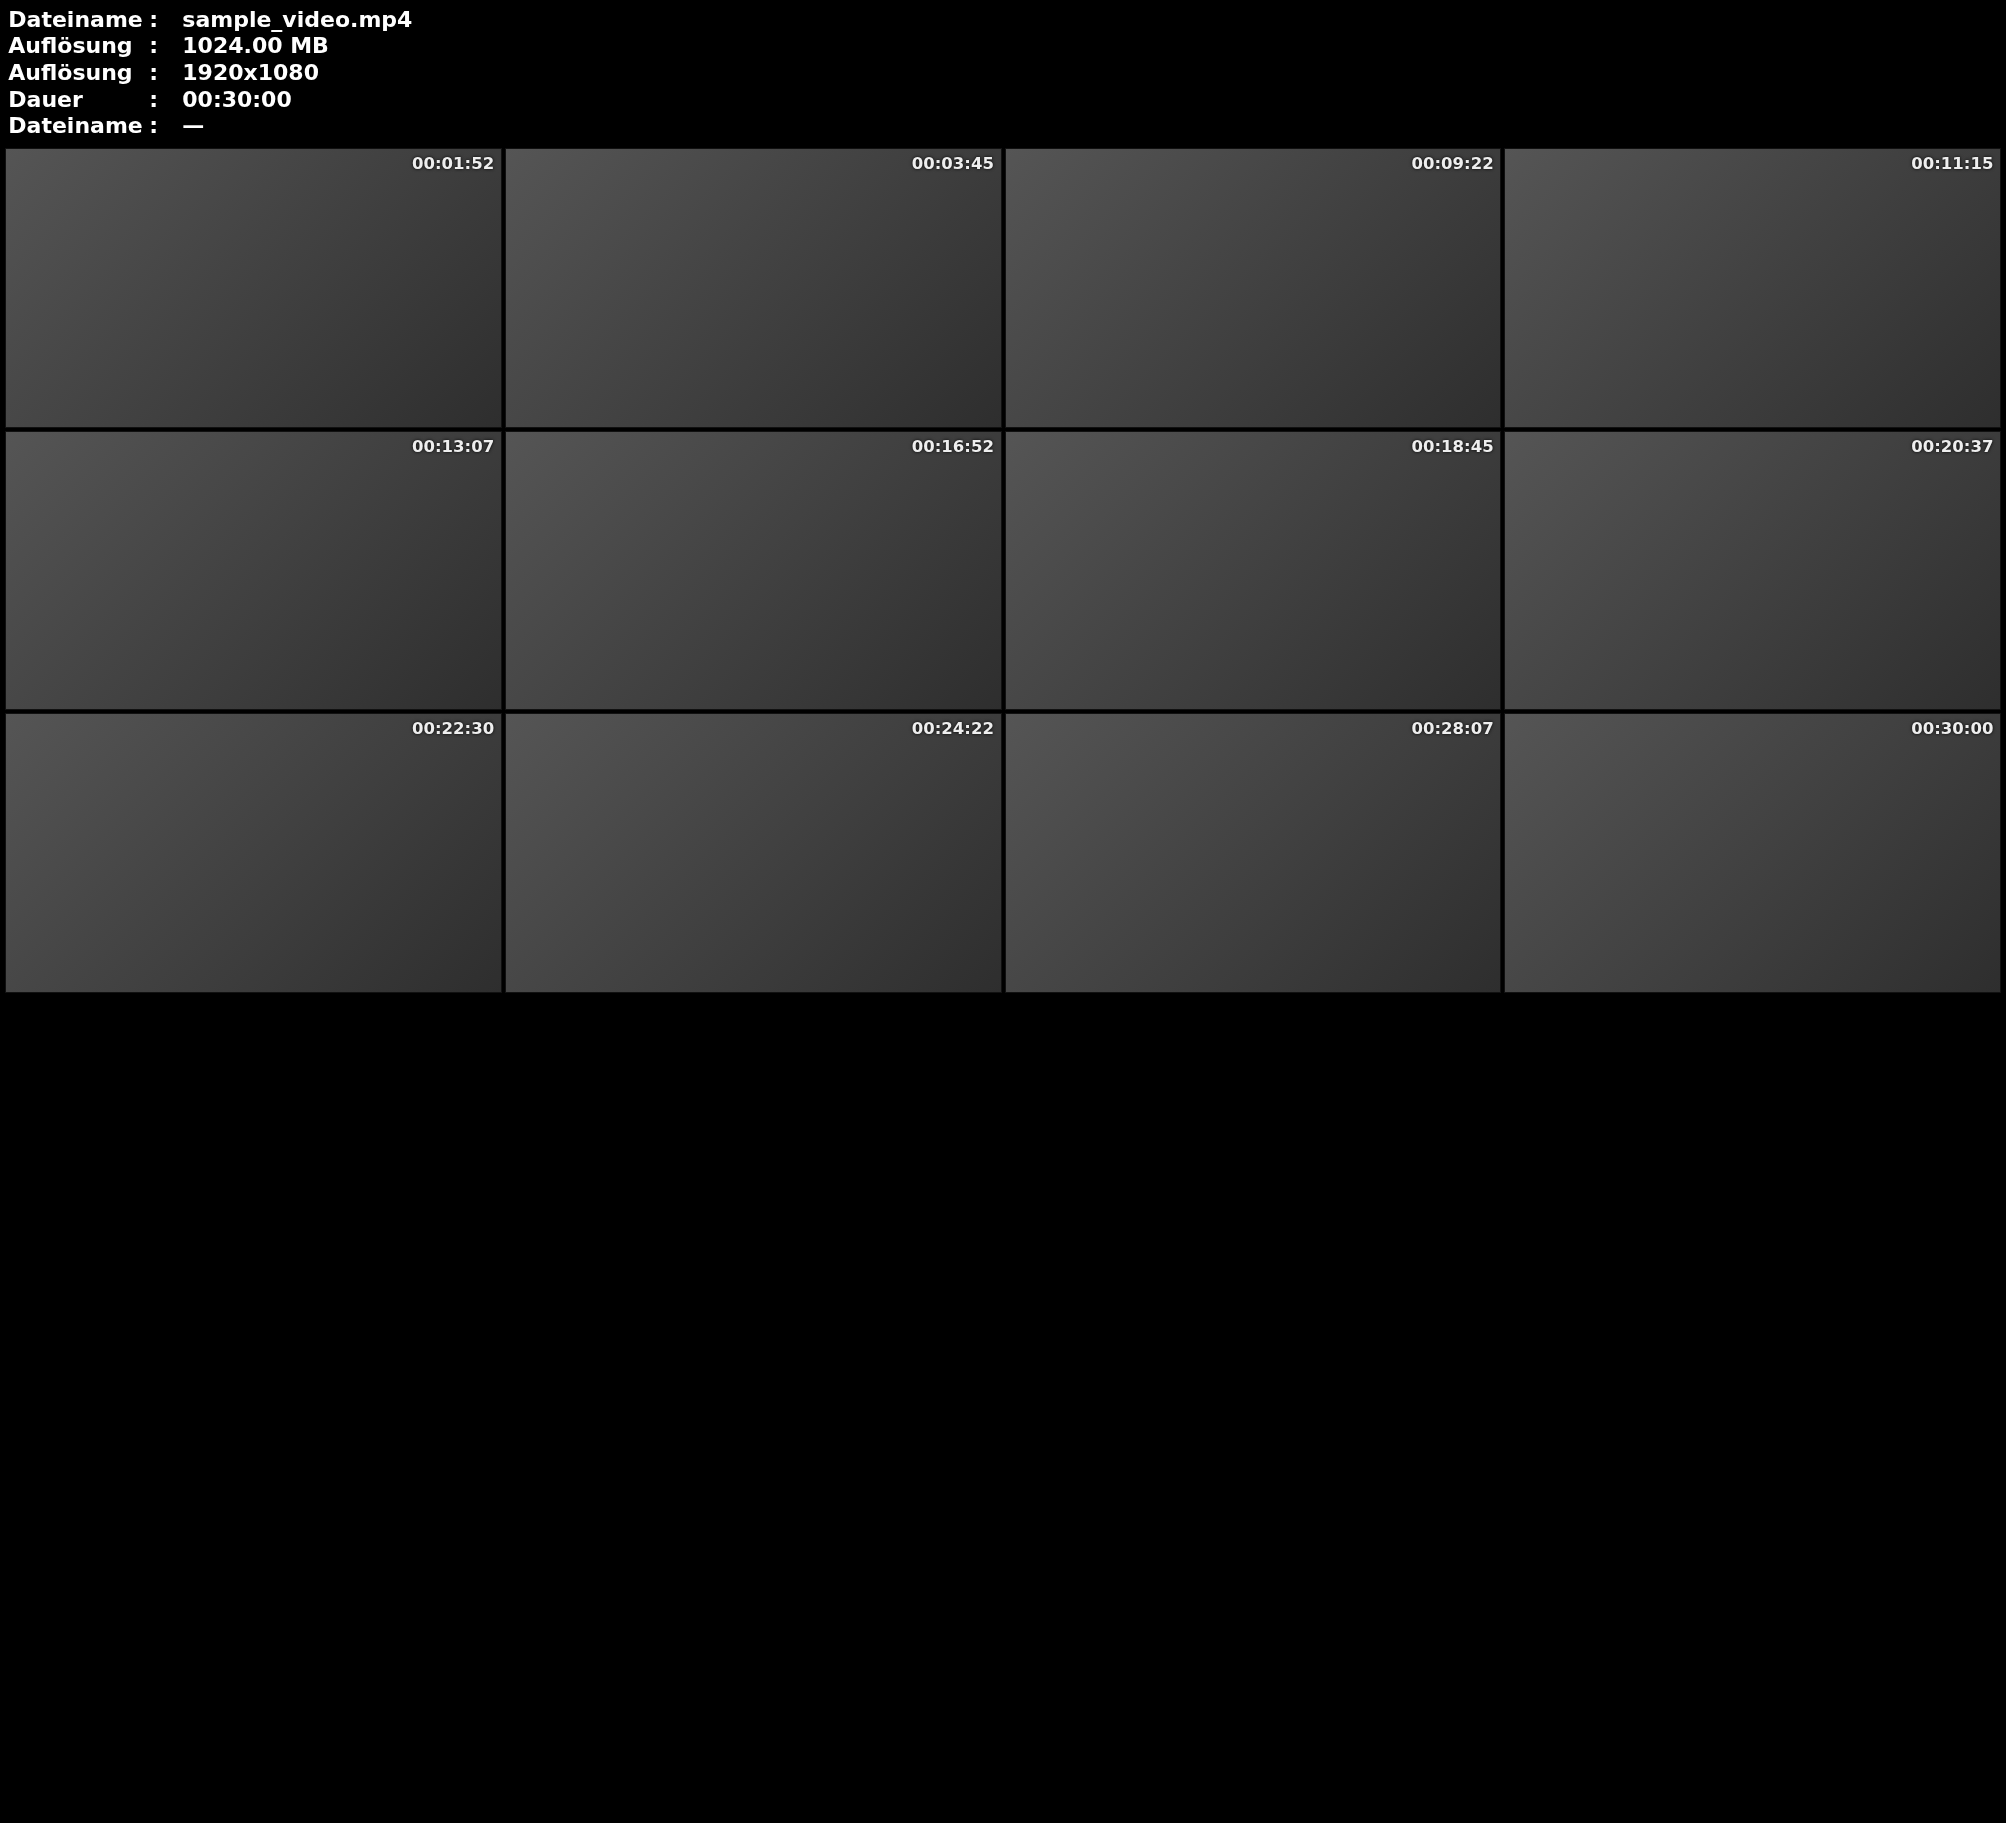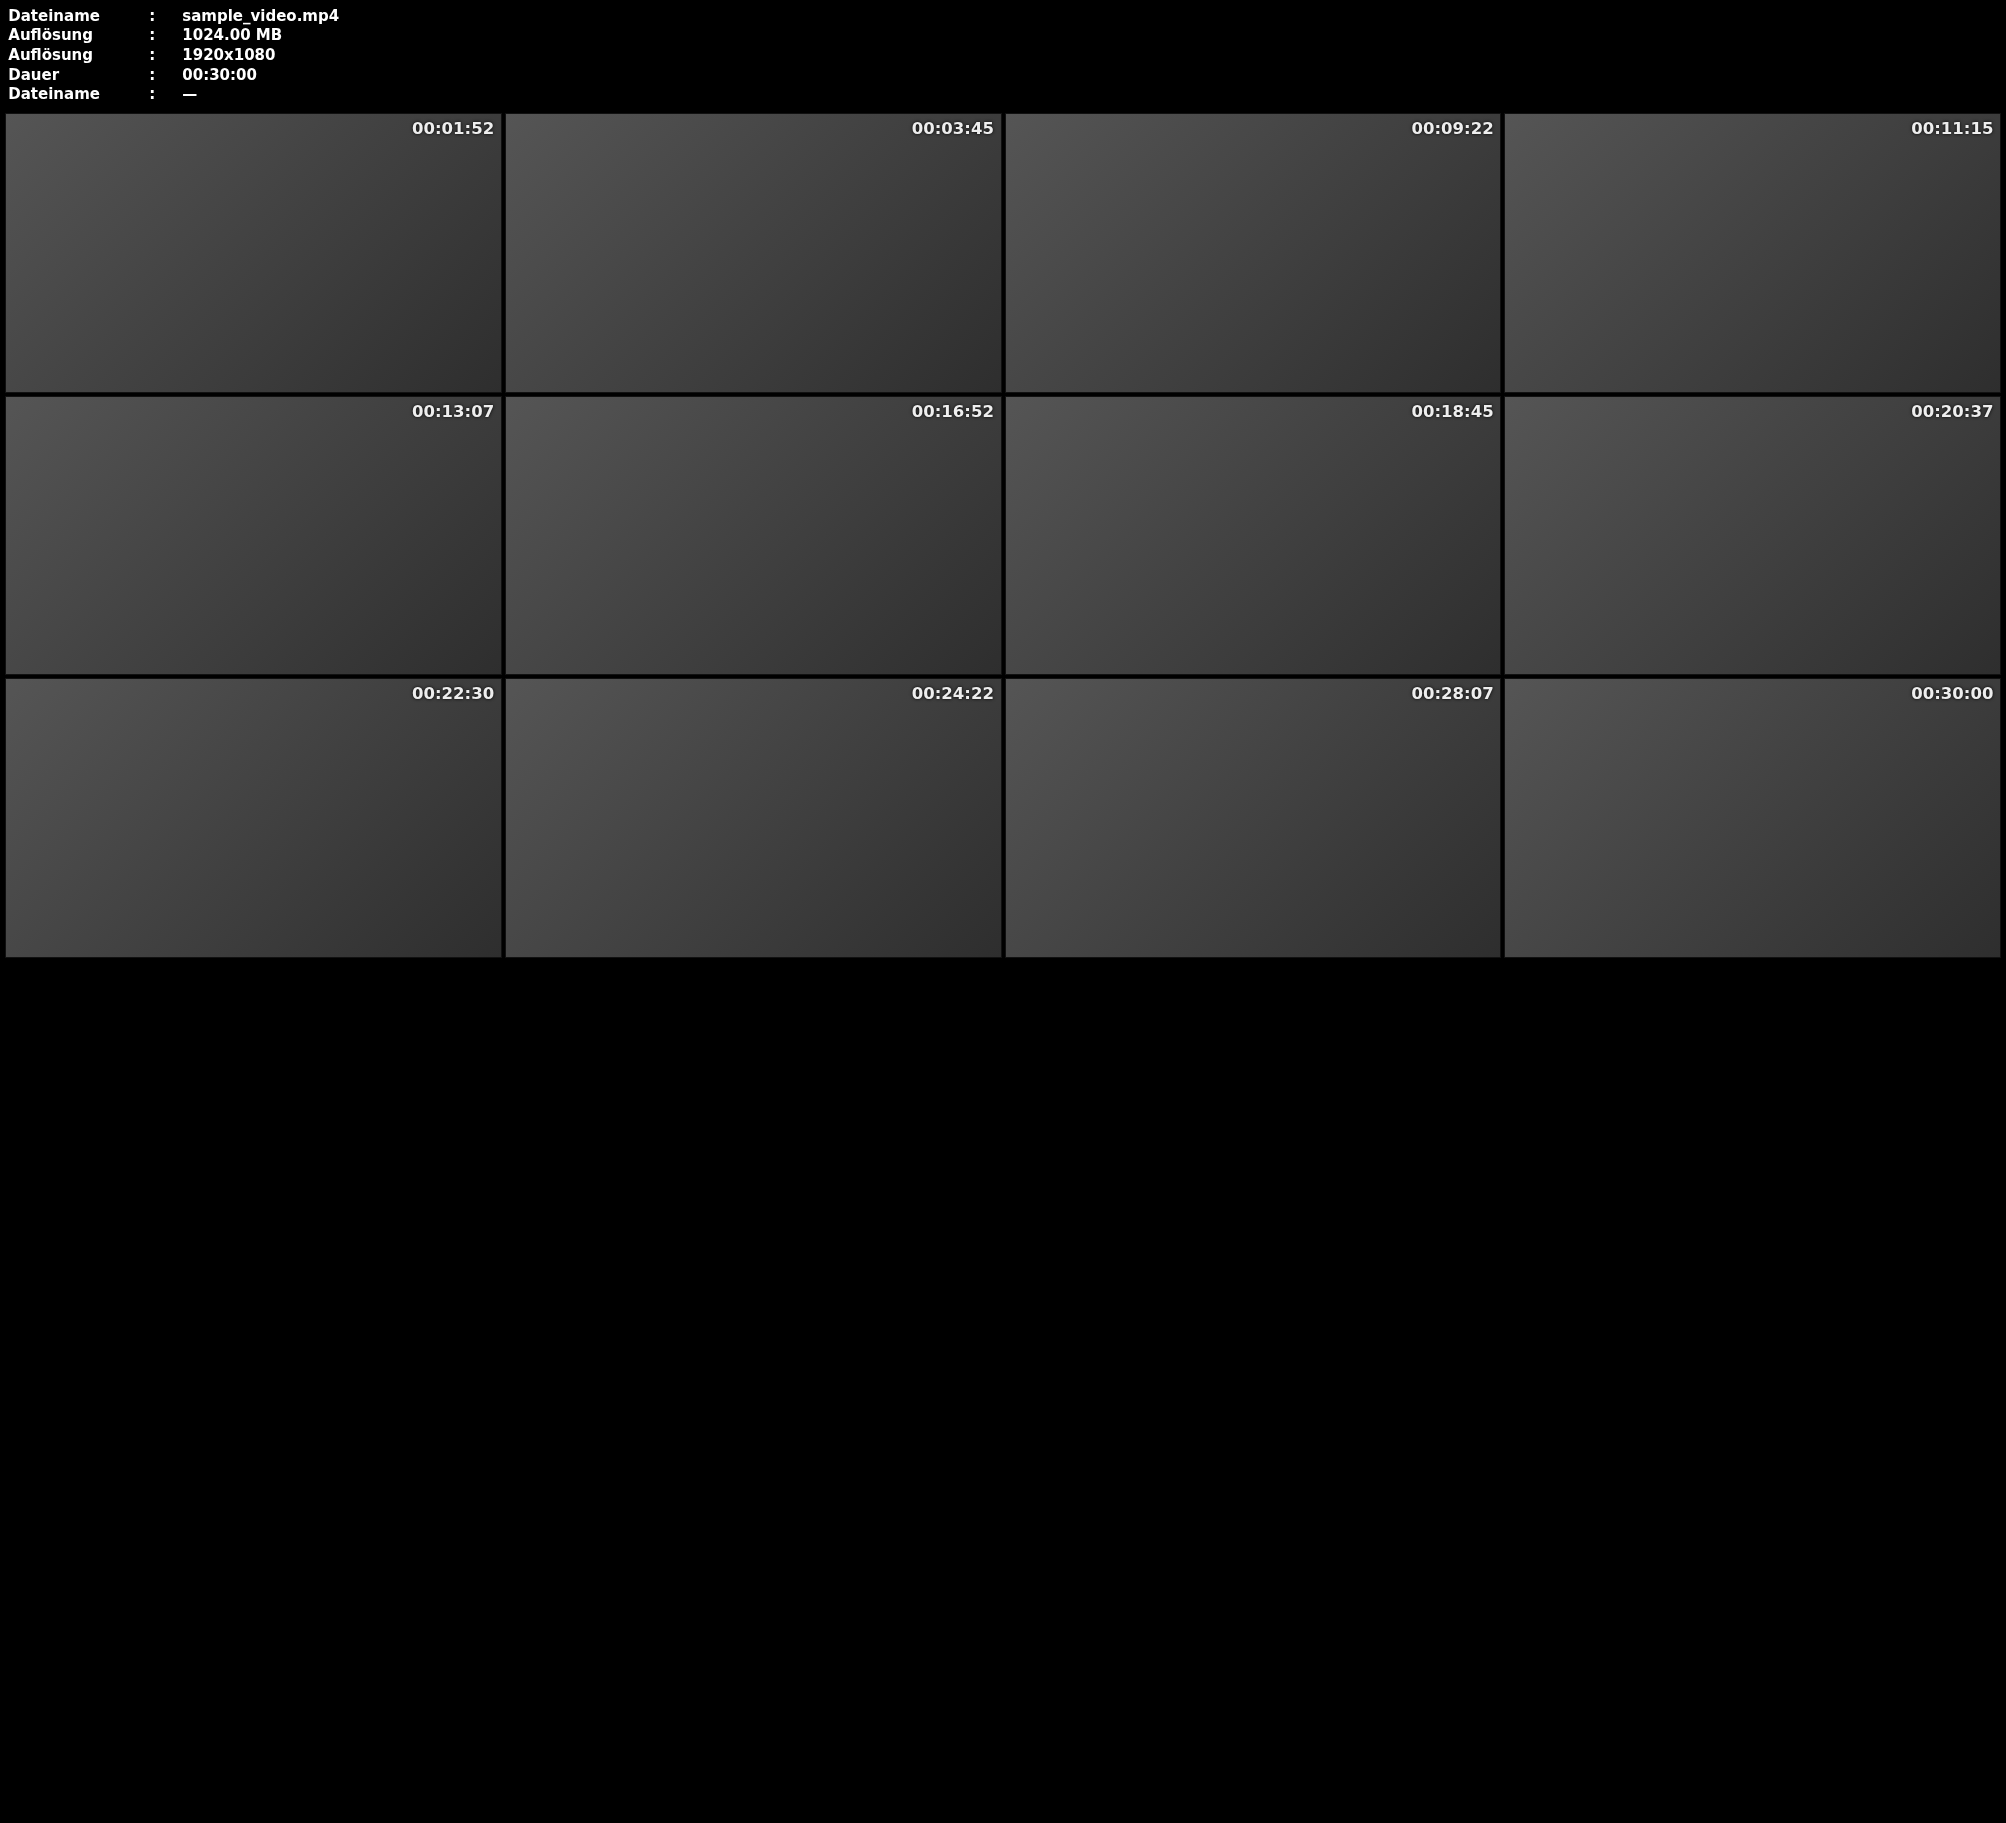--- a/index.html
+++ b/index.html
@@ -1,17 +1,17 @@
 <!DOCTYPE html>
 <html style="font-size:13.2px"><head>
 <meta charset="utf-8">
 <style>
   * { margin: 0; padding: 0; box-sizing: border-box; }
   body { background: #000; font-family: "DejaVu Sans", sans-serif; color: #fff; width: 2006px; }
-  .meta { padding: 6.6px 8.3px 3.3px; font-size: 15px; font-weight: bold; }
+  .meta { padding: 6.6px 8.3px 3.3px; font-size: 22px; font-weight: bold; }
   .meta-row { display: flex; margin-bottom: 1.7px; }
   .meta-label { width: 141px; }
   .meta-colon { width: 33px; }
   .grid { display: grid; grid-template-columns: repeat(4, 1fr); gap: 3px; padding: 5px; }
   .thumb { position: relative; aspect-ratio: 16/9; background: linear-gradient(135deg, #555, #2e2e2e); border: 0.8px solid #111; }
   .ts { position: absolute; top: 5px; right: 6.6px; font-size: 16.5px; font-weight: bold; color: #eee; text-shadow: 0 0 3.3px #000; }
 </style>
 </head>
 <body>
 

